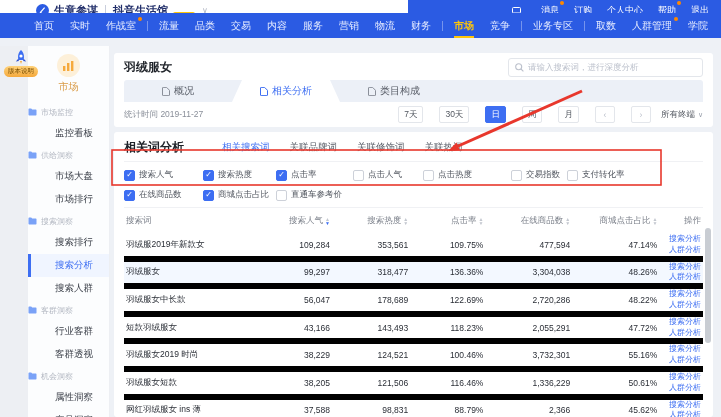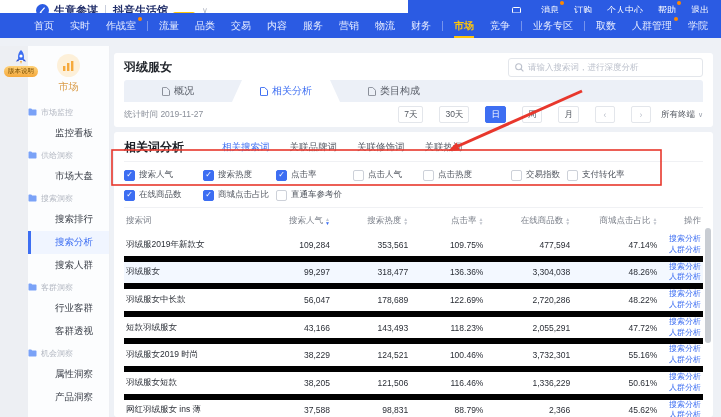--- a/index.html
+++ b/index.html
@@ -239,20 +239,23 @@
       </div>
 
     <div class="sb-group">
       <svg width="9" height="8" viewBox="0 0 9 8">
           <path d="M0.5 1.2 a0.7 0.7 0 0 1 0.7 -0.7 h2 l1 1 h3.6 a0.7 0.7 0 0 1 0.7 0.7 v4.6 a0.7 0.7 0 0 1 -0.7 0.7 h-6.6 a0.7 0.7 0 0 1 -0.7 -0.7 Z" fill="#7AA2F7"></path>
         </svg>
       <span>供给洞察</span>
     </div>
     <div class="sb-item">
         <span>市场大盘</span>
+      </div>
+    <div class="sb-item">
+        <span>市场排行</span>
       </div>
 
     <div class="sb-group">
       <svg width="9" height="8" viewBox="0 0 9 8">
           <path d="M0.5 1.2 a0.7 0.7 0 0 1 0.7 -0.7 h2 l1 1 h3.6 a0.7 0.7 0 0 1 0.7 0.7 v4.6 a0.7 0.7 0 0 1 -0.7 0.7 h-6.6 a0.7 0.7 0 0 1 -0.7 -0.7 Z" fill="#7AA2F7"></path>
         </svg>
       <span>搜索洞察</span>
     </div>
     <div class="sb-item">
         <span>搜索排行</span>

